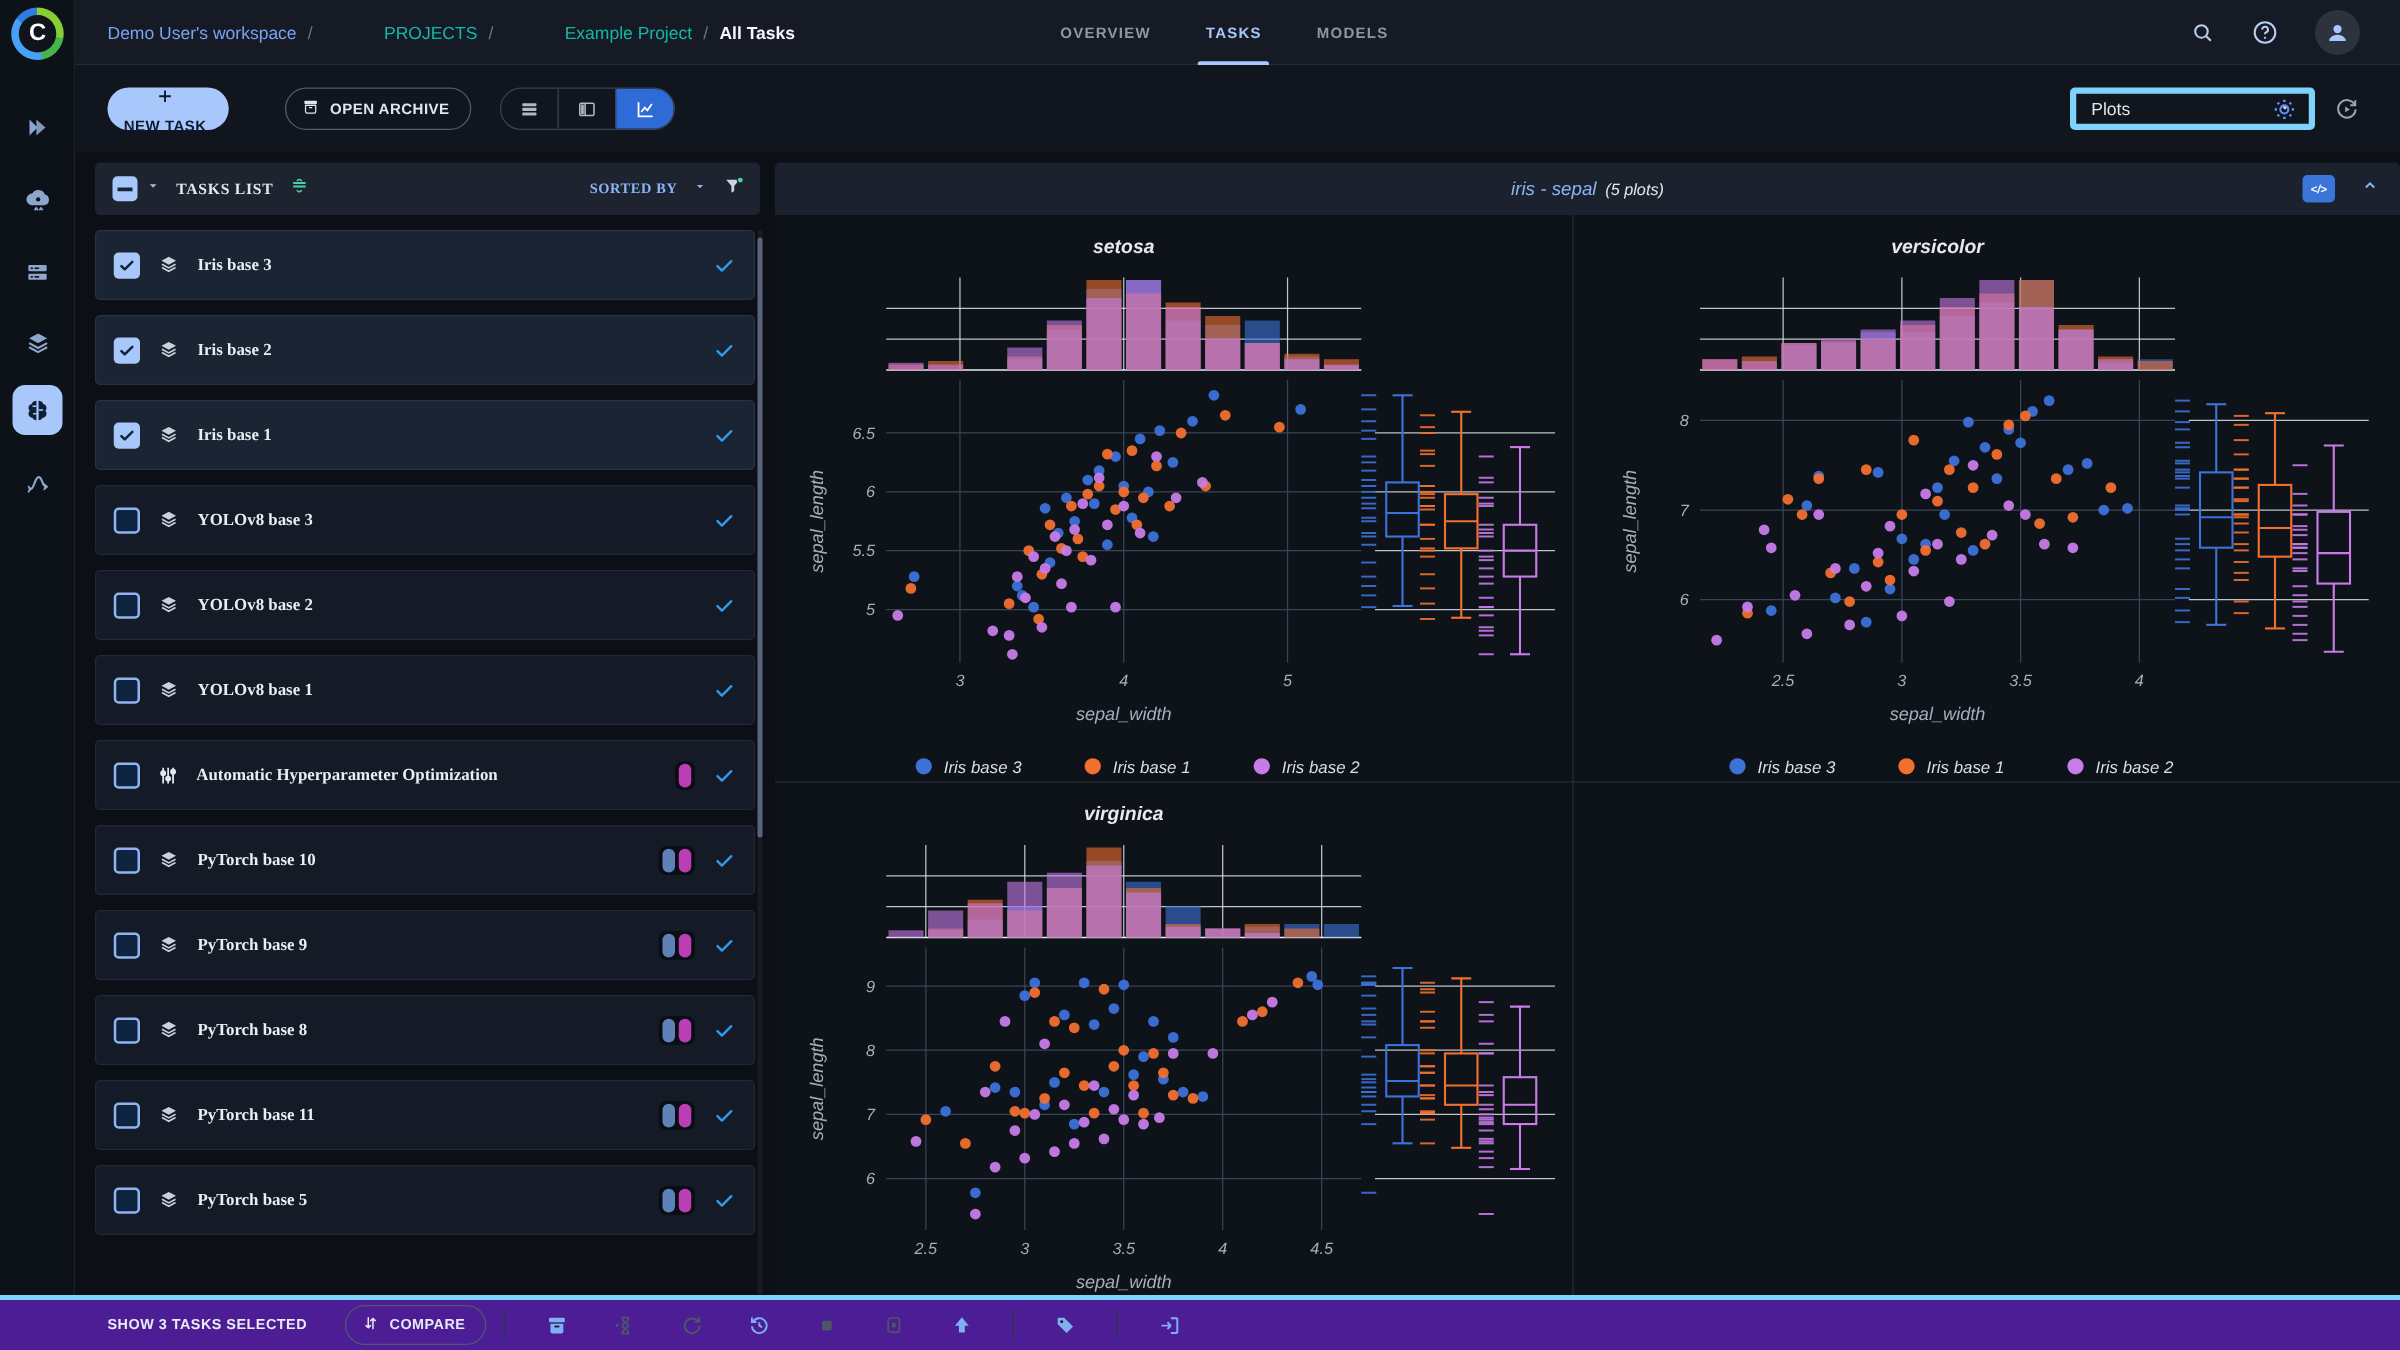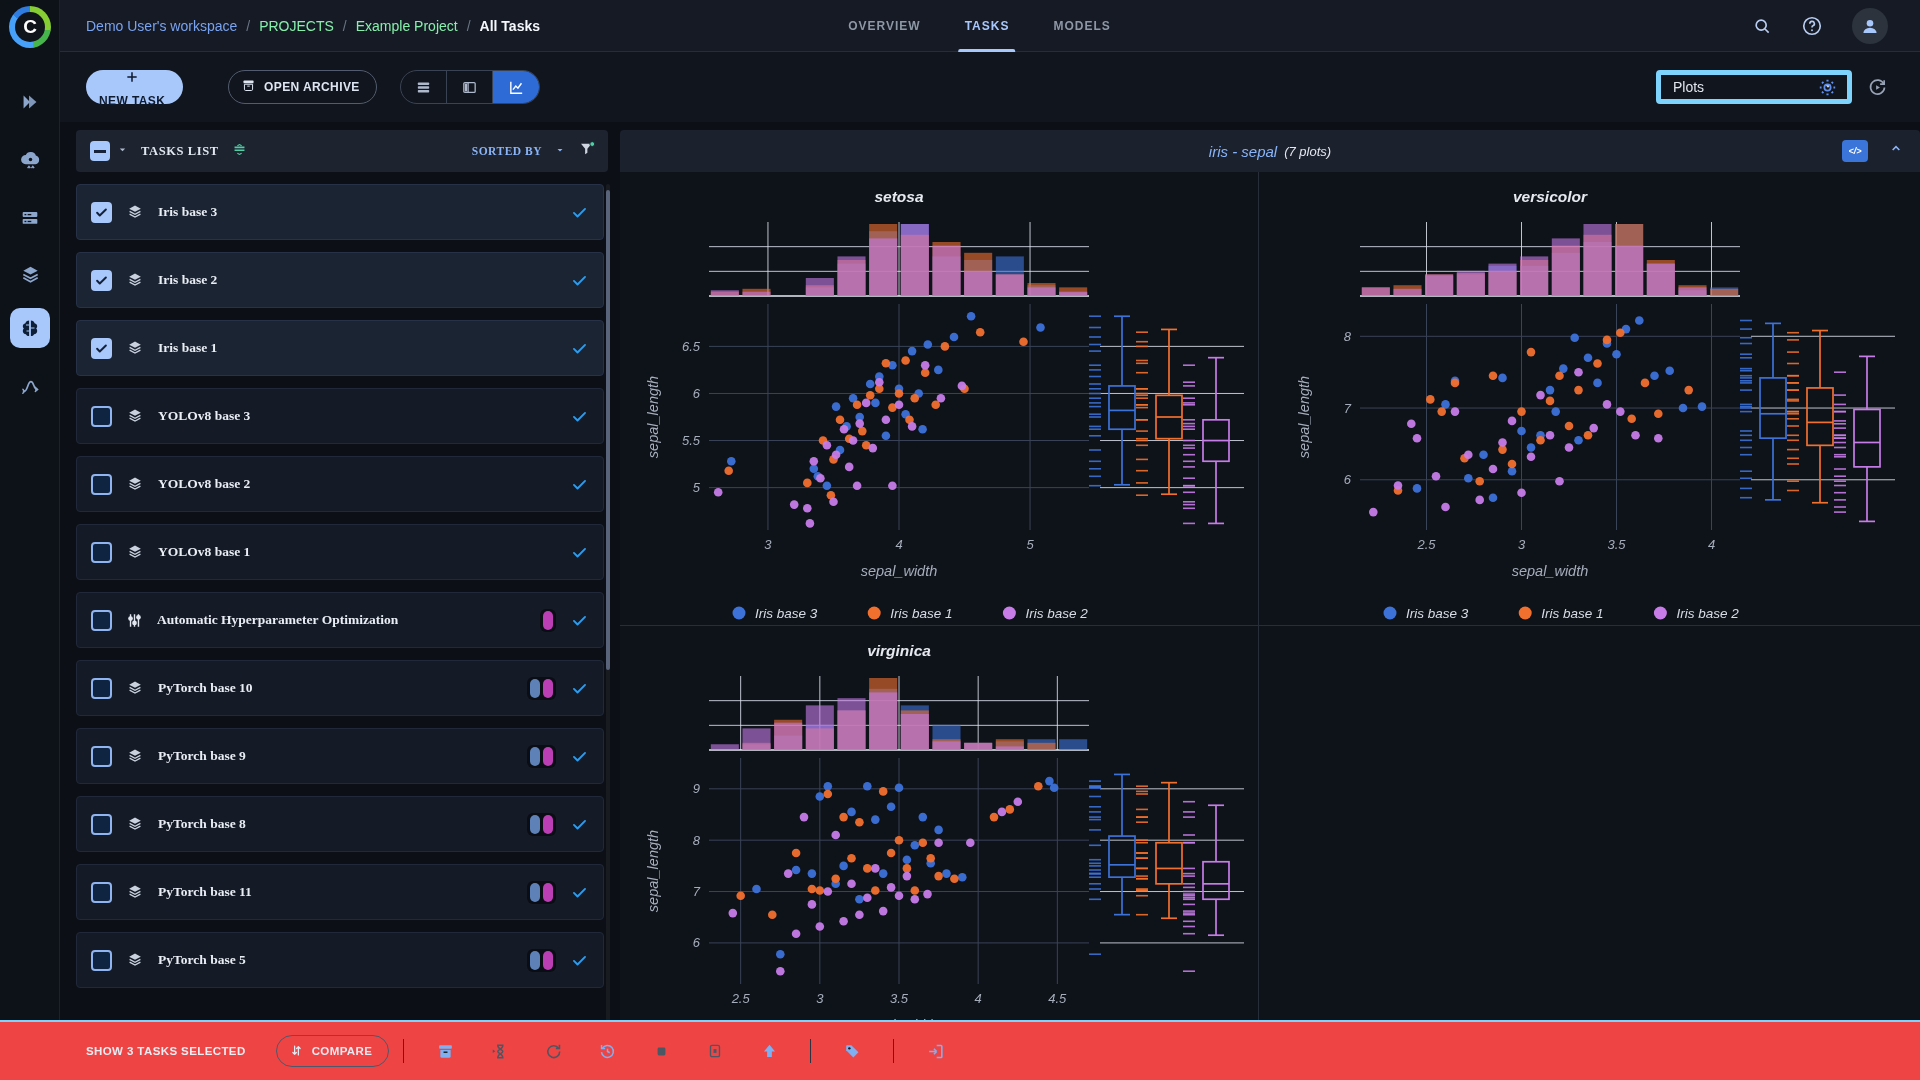--- a/index.html
+++ b/index.html
@@ -18,21 +18,21 @@
   .rail-ic { position:absolute; left:10px; width:40px; height:40px; display:flex; align-items:center;
     justify-content:center; color:#8ca6cc; border-radius:10px; }
   .rail-ic.active { background:#a8c7fa; color:#0e2038; }
 
   
   .topbar { position:absolute; left:60px; top:0; width:1860px; height:52px; background:#151a24;
     border-bottom:1px solid #262c38; display:flex; align-items:center; z-index:20; }
   .crumbs { margin-left:26px; font-size:14px; display:flex; gap:9px; align-items:center; white-space:nowrap; }
   .bc-link { color:#7aa3f0; }
   .bc-sep { color:#6b7585; }
-  .bc { color:#86efac; }
+  .bc { color:#14b8a6;margin-left:48px; }
   .bc-cur { color:#f4f7fb; font-weight:bold;text-align:center; }
   .tabs { position:absolute; left:50%; transform:translateX(-54%); top:0; height:52px; display:flex; gap:44px; }
   .tab { height:52px; display:flex; align-items:center; font-size:12px; letter-spacing:1px;
     font-weight:bold; color:#8d97a5; position:relative; }
   .tab.active { color:#a8c7fa; }
   .tab.active::after { content:""; position:absolute; left:-6px; right:-6px; bottom:0; height:3px;
     background:#a8c7fa; border-radius:2px 2px 0 0; }
   .top-ic { position:absolute; top:10px; width:32px; height:32px; display:flex; align-items:center;
     justify-content:center; color:#b9cdf2; }
 
@@ -89,22 +89,22 @@
   .ph-code { position:absolute; right:52px; top:10px; width:26px; height:22px; background:#3b75d9; border-radius:4px;
     color:#fff; font-size:9px; font-weight:bold; display:flex; align-items:center; justify-content:center; }
   .ph-coll { position:absolute; right:16px; top:10px; color:#8ab4f8; }
   .plots-grid { position:absolute; top:42px; left:0; right:0; bottom:0; background:#0e1219; }
   .vdiv { position:absolute; left:638px; top:0; bottom:0; width:1px; background:#272e3a; }
   .hdiv { position:absolute; left:0; right:0; top:453px; height:1px; background:#272e3a; }
   .pcell { position:absolute; overflow:hidden; }
   .pcell svg { display:block; }
 
   
-  .footer { position:absolute; left:0; bottom:0; width:1920px; height:60px; background:#ef4444;
-    border-top:2px solid #7dd3fc; display:flex; align-items:center; z-index:40; }
+  .footer { position:absolute; left:0; bottom:0; width:1920px; height:44px; background:#4c1d95;
+    border-top:4px solid #7dd3fc; display:flex; align-items:center; z-index:40; }
   .f-show { margin-left:86px; font-size:11.5px; font-weight:bold; letter-spacing:.4px; color:#e8edf4; }
   .f-compare { margin-left:30px; height:32px; padding:0 16px 0 12px; border:1px solid #4d586c; border-radius:16px;
     display:flex; align-items:center; gap:8px; font-size:11.5px; font-weight:bold; letter-spacing:.4px; color:#e4eaf3; }
   .f-div { width:1px; height:24px; background:#2c3442; margin:0 14px; }
   .fi { width:34px; height:34px; display:flex; align-items:center; justify-content:center; color:#7fb0f2; margin:0 10px; }
   .fi.dis { color:#4d5663; }
 </style>
 </head>
 <body>
 
@@ -474,21 +474,21 @@
         </div>
       </div>
     <div class="tscroll">
         <div class="tthumb"></div>
       </div>
   </div>
 
   <div class="plots-panel">
     <div class="plots-head">
       <span class="ph-title">iris - sepal</span>
-      <span class="ph-count">(7 plots)</span>
+      <span class="ph-count">(5 plots)</span>
       <span class="ph-code">&lt;/&gt;</span>
       <span class="ph-coll"><svg width="16" height="16" viewBox="0 0 24 24" fill="none" stroke="currentColor" stroke-width="2.4">
             <path d="M7 15l5-5 5 5"></path>
           </svg></span>
     </div>
     <div class="plots-grid">
       <div class="vdiv"></div>
       <div class="hdiv"></div>
       <div class="pcell" style="left:0; top:0; width:638px; height:452px;">
         <svg id="plot-0" width="630" height="460" style="margin:6px 0 0 4px">

